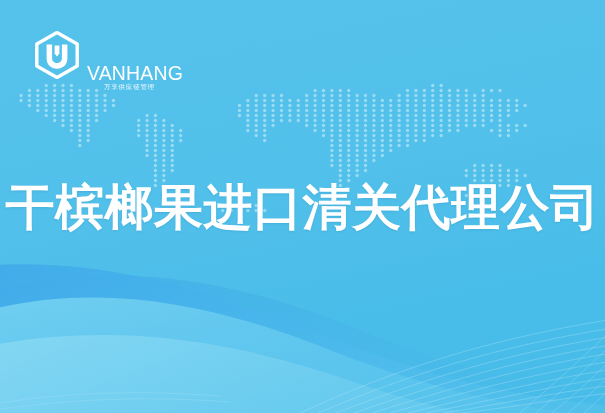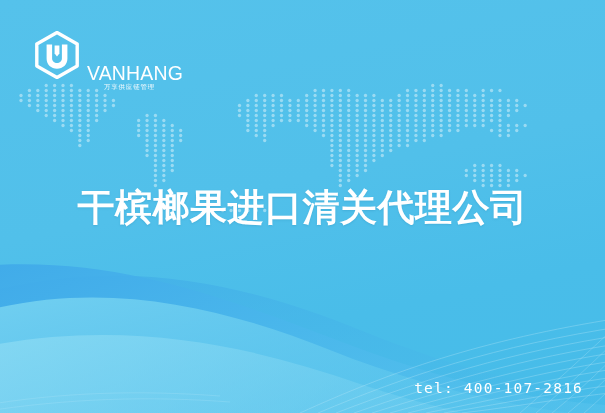--- a/index.html
+++ b/index.html
@@ -67,21 +67,21 @@
     top: 0;
   }
 
   
   .headline {
     position: absolute;
     left: 0;
     top: 178px;
     width: 605px;
     text-align: center;
-    font-size: 37px;
+    font-size: 49px;
     line-height: 60px;
     font-weight: bold;
     color: #ffffff;
     letter-spacing: 0.5px;
     white-space: nowrap;
     font-family: "DejaVu Sans", "Liberation Sans", sans-serif;
     text-shadow: 0 1px 2px rgba(40,130,175,0.25);
   }
 
   
@@ -704,15 +704,14 @@
     <div class="logo-wordmark">
       <svg viewBox="0 0 112 40" width="112" height="40" xmlns="http://www.w3.org/2000/svg" aria-hidden="true">
         <text x="0" y="22" fill="#ffffff" font-family="Liberation Sans, sans-serif" font-size="21" letter-spacing="0.2" textLength="96" lengthAdjust="spacingAndGlyphs">VANHANG</text>
         <text x="17" y="31" fill="#ffffff" font-family="DejaVu Sans, sans-serif" font-size="6.4" letter-spacing="0.9" opacity="0.95">万享供应链管理</text>
       </svg>
     </div>
   </div>
 
   <div class="headline">干槟榔果进口清关代理公司</div>
 
-  <div class="tel">tel: 400-107-2816</div>
 
 </div>
 
 </body></html>

